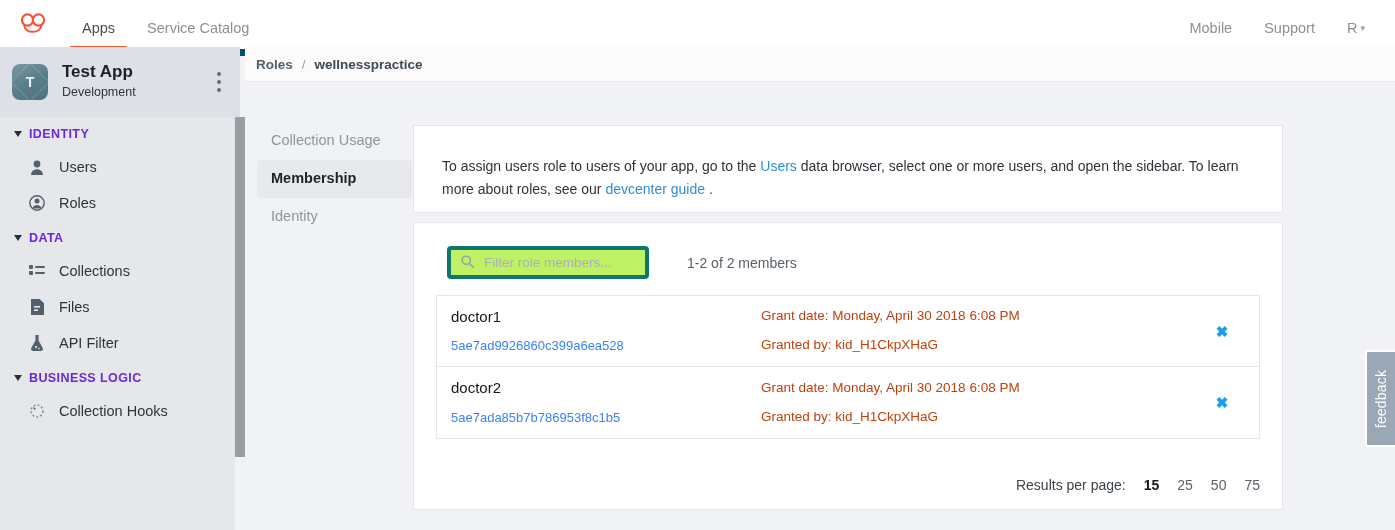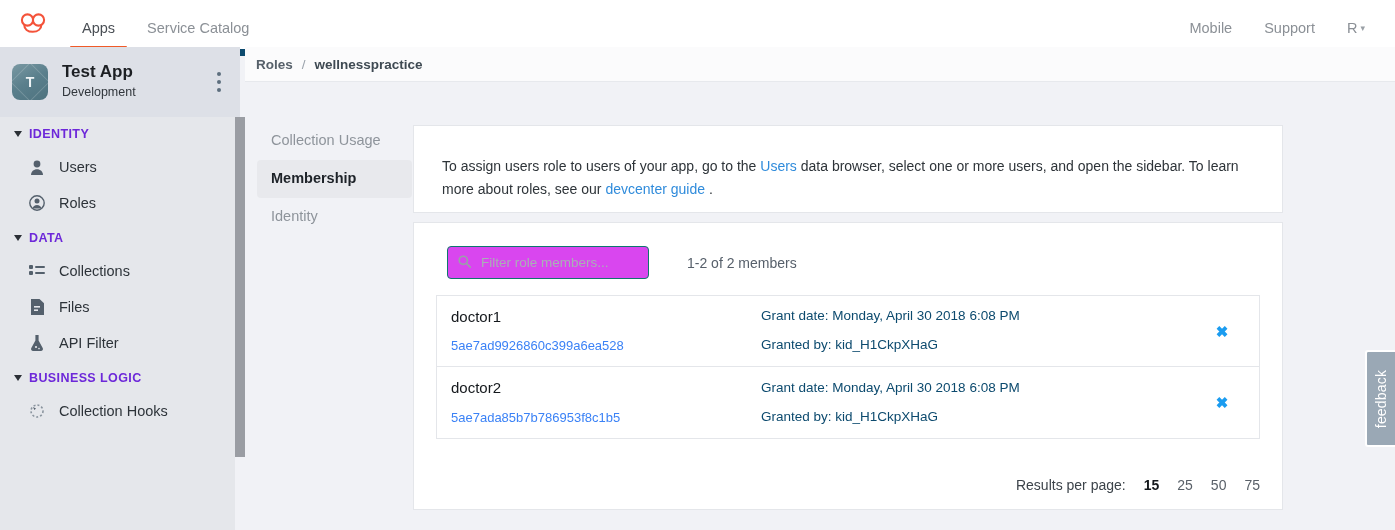--- a/index.html
+++ b/index.html
@@ -128,43 +128,43 @@
     background: #ffffff; border: 1px solid #e4e6ea;
   }
   .panel-banner { top: 43px; height: 88px; padding: 29px 28px 0 28px; }
   .banner-txt { font-size: 14px; color: #2e3439; line-height: 1.62; }
   .lnk { color: #2f8bdb; cursor: pointer; }
 
   .panel-main { top: 140px; height: 288px; }
 
   .filterrow { display: flex; align-items: center; padding: 23px 0 0 33px; gap: 38px; }
   .searchbox {
-    width: 202px; height: 33px; border: 1px solid #0f766e; border-radius: 4px;
-    display: flex; align-items: center; padding: 0 10px; gap: 10px; background:#d946ef;
+    width: 202px; height: 33px; border: 4px solid #0f766e; border-radius: 4px;
+    display: flex; align-items: center; padding: 0 10px; gap: 10px; background:#bef264;
     cursor: text;
   }
   .searchbox input {
     border: 0; outline: 0; font-size: 13.5px; color: #3a4046;
     font-family: "Liberation Sans", sans-serif; width: 100%; background: transparent;
   }
   .searchbox input::placeholder { color: #a9afb6; }
   .countlbl { font-size: 14px; color: #57606b; }
 
   .memberlist { margin: 16px 22px 0 22px; border: 1px solid #e4e6ea; }
   .memrow {
     display: flex; align-items: center; height: 71px;
     border-bottom: 1px solid #e4e6ea; padding: 0 0 0 14px;
   }
   .memrow:last-child { border-bottom: 0; }
   .memcol-name { width: 310px; }
   .memcol-meta { flex: 1 1 auto; }
   .memcol-act { width: 74px; display: flex; align-items: center; justify-content: center; }
   .mem-user { font-size: 15px; color: #14181c; line-height: 1.1; margin-bottom: 13px; }
   .mem-id { font-size: 13px; color: #3b82f6; cursor: pointer; }
-  .mem-line { font-size: 13.5px; color: #0c4a6e; line-height: 1.1; }
+  .mem-line { font-size: 13.5px; color: #c2410c; line-height: 1.1; }
   .mem-line.first { margin-bottom: 14px; }
   .xbtn { color: #1b9cf0; font-size: 15px; font-weight: bold; cursor: pointer; line-height: 1; }
 
   .perpage {
     position: absolute; right: 22px; bottom: 16px;
     display: flex; align-items: center; gap: 18px;
   }
   .perpage-lbl { font-size: 14px; color: #3c434a; }
   .pp { font-size: 14px; color: #5a6169; cursor: pointer; }
   .pp.active { font-weight: bold; color: #14181c; }

